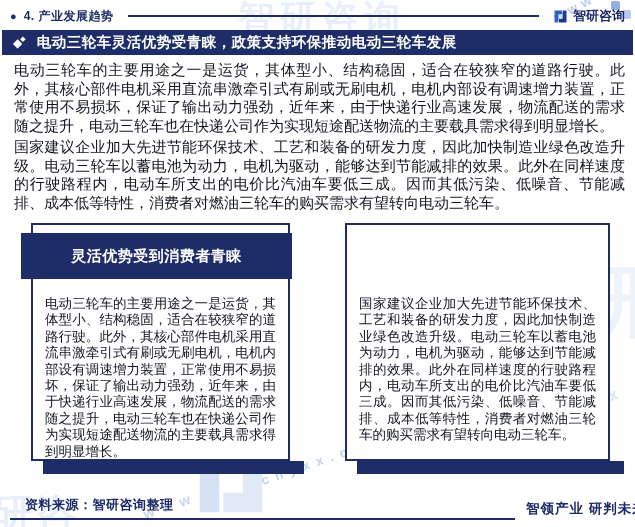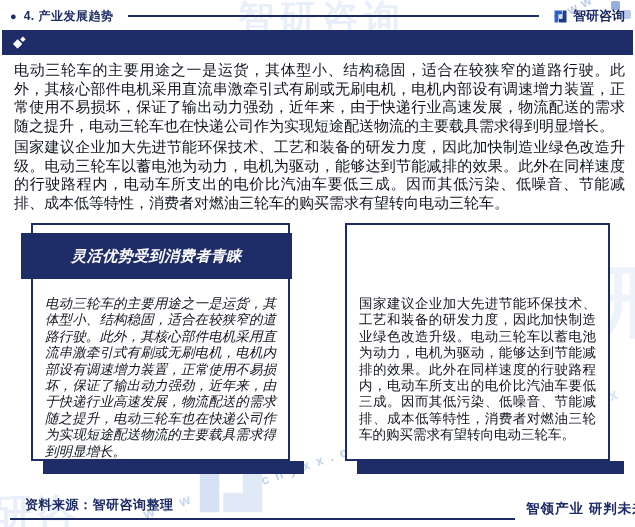--- a/index.html
+++ b/index.html
@@ -29,21 +29,21 @@
   .banner-title { font-size:14.5px; font-weight:bold; letter-spacing:0.5px; white-space:nowrap; }
 
   
   .paragraphs { position:absolute; top:61px; left:14px; right:10px; }
   .para { font-size:15px; line-height:18.5px; color:#10141f; text-align:justify;
     text-justify:inter-ideograph; margin-bottom:3px; }
 
   
   .cards { position:absolute; top:223px; left:0; right:0; height:255px; }
   .card { position:absolute; top:0; height:238px; border:2px solid #1e2c68; background:#ffffff; }
-  .card-1 { left:31px; width:259px;font-style:italic; }
+  .card-1 { left:31px; width:259px; }
   .card-2 { left:345px; width:265px; }
   .card-title { position:absolute; top:8px; left:-12px; width:calc(100% + 16px); height:46px;
     background:#1e2c68; color:#ffffff; font-weight:bold; font-size:15px;
     display:flex; align-items:center; justify-content:center; text-align:center;
     line-height:1.25; padding:0 8px; letter-spacing:0.5px; }
   .card-body { margin-top:71px; padding:0 12px; font-size:13.5px; line-height:16.4px;
     color:#10141f; text-align:justify; text-justify:inter-ideograph; overflow:hidden; max-height:165px; }
   .card-shadow { position:absolute; left:10px; bottom:-15px; width:calc(100% + 6px);
     height:13px; background:#1e2c68; }
 
@@ -105,20 +105,21 @@
         </svg>
         <span class="logo-text">智研咨询</span>
       </span>
     </div>
 
     <div class="banner">
       <span class="banner-icon">
         <span class="diamond-big">◆</span>
         <span class="diamond-small">◆</span>
       </span>
+      <span class="banner-title">电动三轮车灵活优势受青睐，政策支持环保推动电动三轮车发展</span>
     </div>
 
     <div class="paragraphs">
       <p class="para">电动三轮车的主要用途之一是运货，其体型小、结构稳固，适合在较狭窄的道路行驶。此外，其核心部件电机采用直流串激牵引式有刷或无刷电机，电机内部设有调速增力装置，正常使用不易损坏，保证了输出动力强劲，近年来，由于快递行业高速发展，物流配送的需求随之提升，电动三轮车也在快递公司作为实现短途配送物流的主要载具需求得到明显增长。</p>
       <p class="para">国家建议企业加大先进节能环保技术、工艺和装备的研发力度，因此加快制造业绿色改造升级。电动三轮车以蓄电池为动力，电机为驱动，能够达到节能减排的效果。此外在同样速度的行驶路程内，电动车所支出的电价比汽油车要低三成。因而其低污染、低噪音、节能减排、成本低等特性，消费者对燃油三轮车的购买需求有望转向电动三轮车。</p>
     </div>
 
     <div class="cards">
       <div class="card card-1">
         <div class="card-title">灵活优势受到消费者青睐</div>

